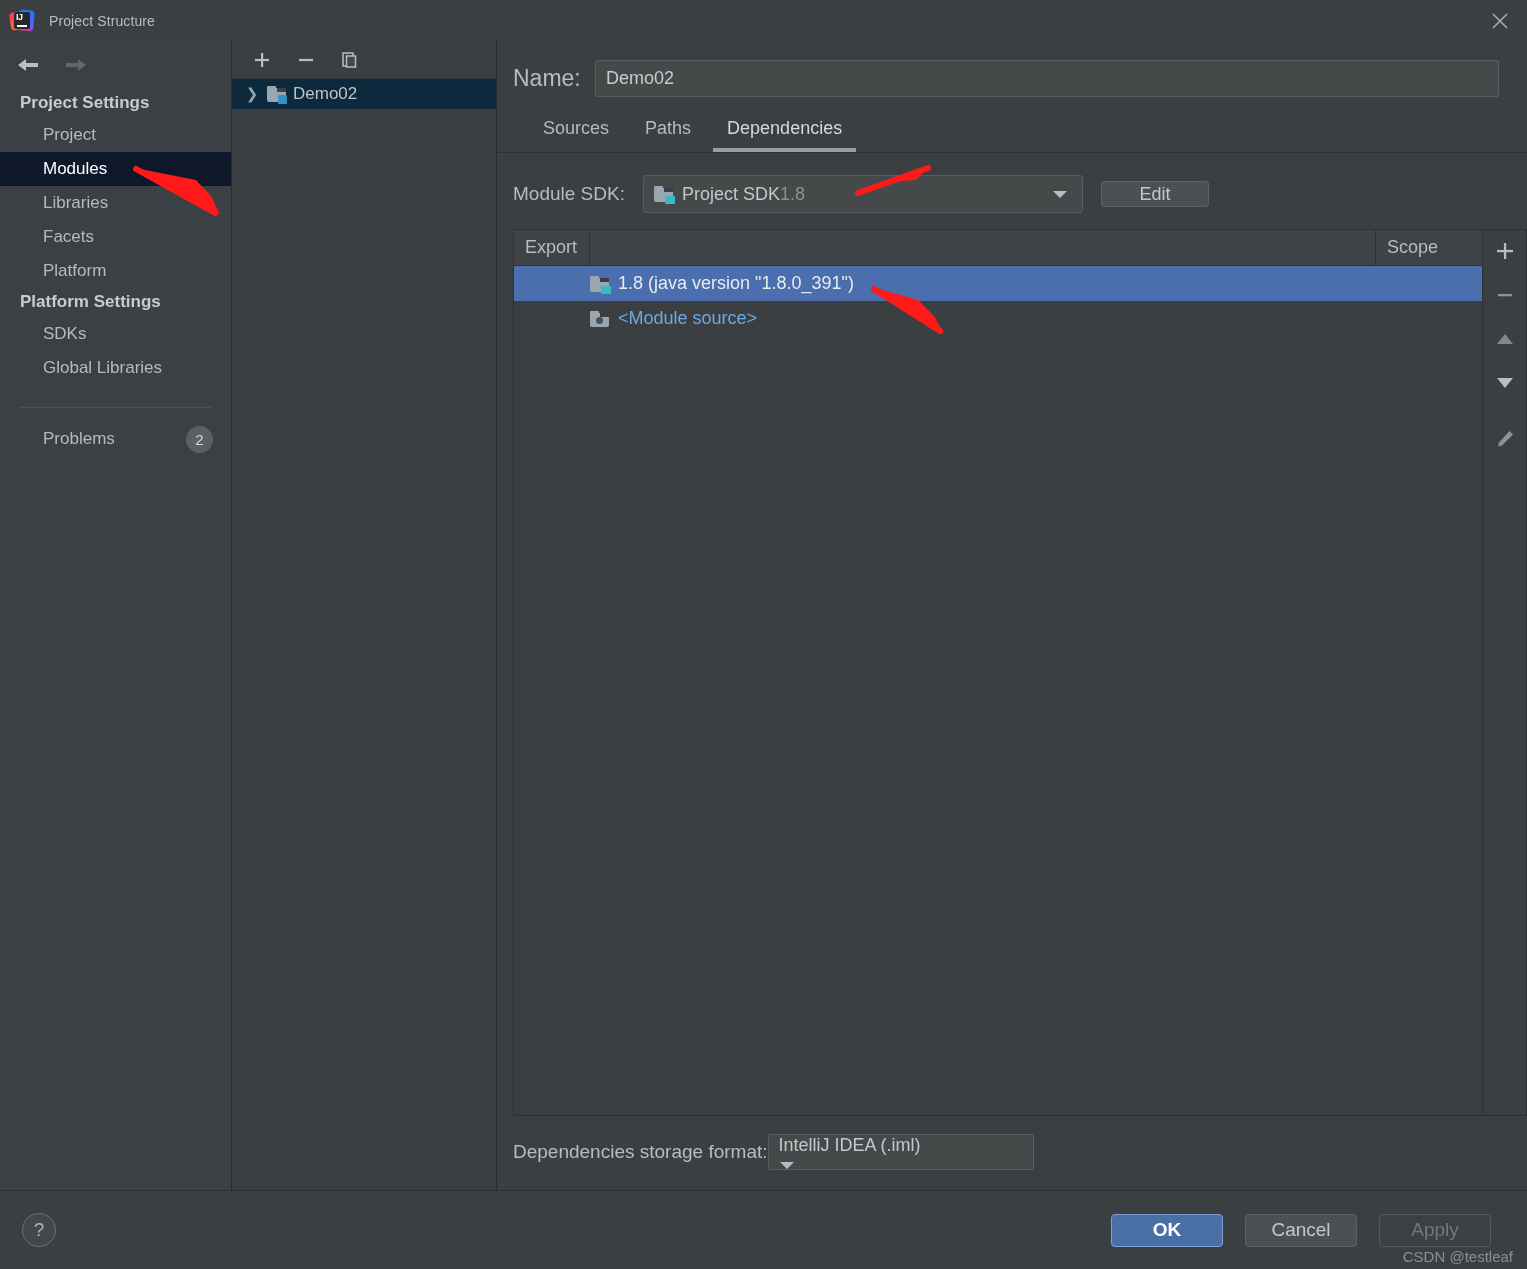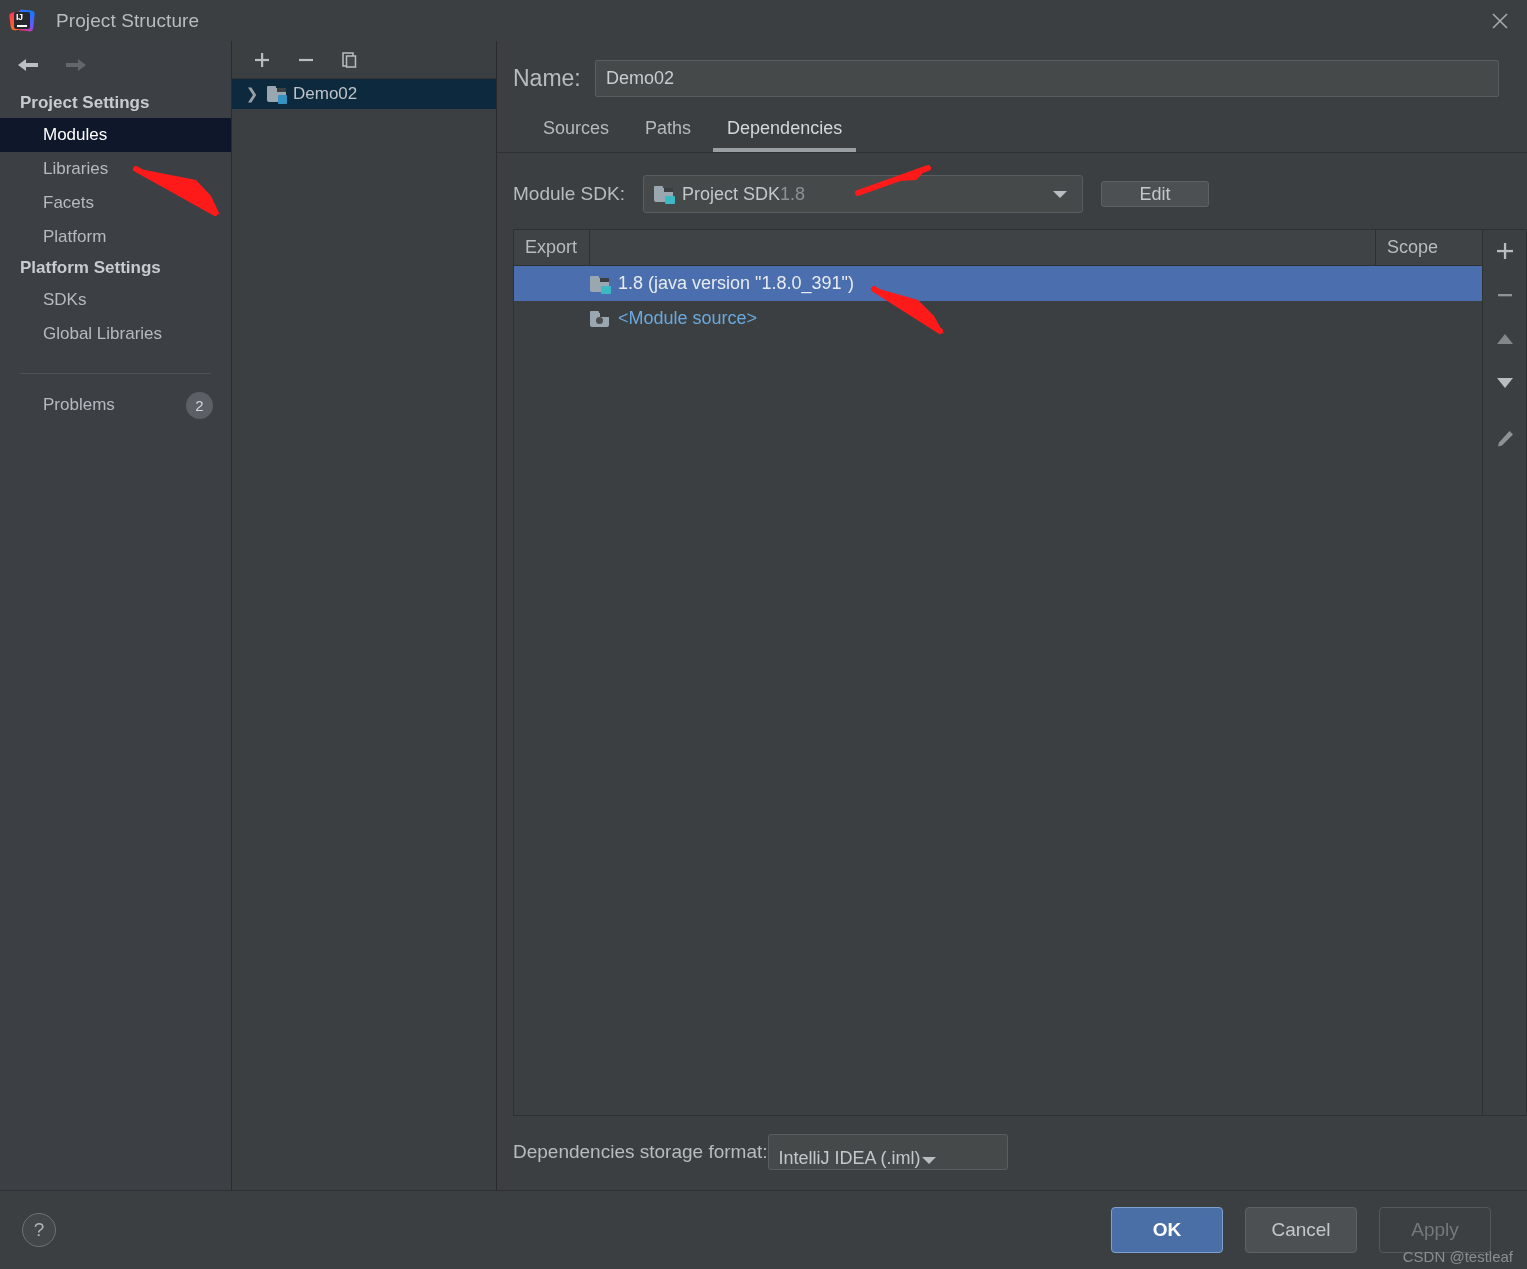--- a/index.html
+++ b/index.html
@@ -44,22 +44,22 @@
   }
   .ij-logo .core::before {
     content: "IJ"; position: absolute; left: 2px; top: 0px;
     font: bold 9px "Liberation Sans", sans-serif; color: #fff; letter-spacing: -0.5px;
   }
   .ij-logo .core::after {
     content: ""; position: absolute; left: 3px; bottom: 2px; width: 10px; height: 2px;
     background: #fff;
   }
   .title-text {
-    margin-left: 21px;
-    font-size: 19px; color: #b8bcc0; letter-spacing: 0.1px;
+    margin-left: 14px;
+    font-size: 14px; color: #b8bcc0; letter-spacing: 0.1px;
   }
   .close-btn {
     position: absolute; right: 0px; top: 0px;
     width: 54px; height: 41px;
     display: flex; align-items: center; justify-content: center;
     cursor: pointer;
   }
   .close-btn svg { opacity: .75; }
 
   
@@ -211,45 +211,45 @@
     padding-top: 6px; gap: 14px;
   }
   .side-icon { width: 30px; height: 30px; display:flex; align-items:center; justify-content:center; cursor:pointer; }
 
   .storage-row {
     display: flex; align-items: center; gap: 0;
     padding: 18px 0 20px 16px;
   }
   .storage-label { font-size: 19px; color: #b8bcc0; }
   .combo-small {
-    width: 240px; height: 36px;
+    width: 266px; height: 36px;
     background: #45494a; border: 1px solid #5a5d5f; border-radius: 3px;
-    display: flex; align-items: flex-end; padding: 0 10px;
-    cursor: pointer; position: relative;
+    display: flex; align-items: flex-start; padding: 0 10px;
+    cursor: pointer; position: relative; flex-direction: column;
   }
   .combo-small .txt { font-size: 18px; color: #c4c8cc; }
 
   
   .footer {
     height: 79px; min-height: 79px;
     border-top: 1px solid #2e3133;
     background: #3c3f41;
     display: flex; align-items: center;
     padding: 0 36px 0 22px;
     position: relative;
   }
   .help-btn {
     width: 34px; height: 34px; border-radius: 50%;
     border: 1px solid #6d7176; color: #b0b4b8;
     display: flex; align-items: center; justify-content: center;
     font-size: 19px; cursor: pointer; background: #43474a;
   }
   .footer-spacer { flex: 1; }
   .fbtn {
-    height: 46px; min-width: 110px; margin-left: 22px;
+    height: 33px; min-width: 110px; margin-left: 22px;
     border-radius: 4px; font-size: 19px;
     font-family: "Liberation Sans", sans-serif;
     cursor: pointer;
   }
   .fbtn.ok { background: #4a6fa6; border: 1px solid #7ea2cf; color: #ffffff; font-weight: bold; min-width: 112px; }
   .fbtn.cancel { background: #4c5052; border: 1px solid #5e6163; color: #c4c8cc; min-width: 112px; }
   .fbtn.apply { background: #3c4042; border: 1px solid #55585a; color: #74787b; min-width: 112px; }
   .watermark {
     position: absolute; right: 14px; bottom: 4px;
     font-size: 15px; color: #8a8e92;
@@ -317,20 +317,23 @@
           </svg>
         </div>
         <div class="nav-arrow disabled">
           <svg width="26" height="18" viewBox="0 0 26 18">
             <path d="M23 9 L15 3 L15 7 L3 7 L3 11 L15 11 L15 15 Z" fill="#83878b"></path>
           </svg>
         </div>
       </div>
 
       <div class="group-title">Project Settings</div>
+      <div class="nav-item">
+        <span>Project</span>
+      </div>
       <div class="nav-item selected">
         <span>Modules</span>
       </div>
       <div class="nav-item">
         <span>Libraries</span>
       </div>
       <div class="nav-item">
         <span>Facets</span>
       </div>
       <div class="nav-item">

